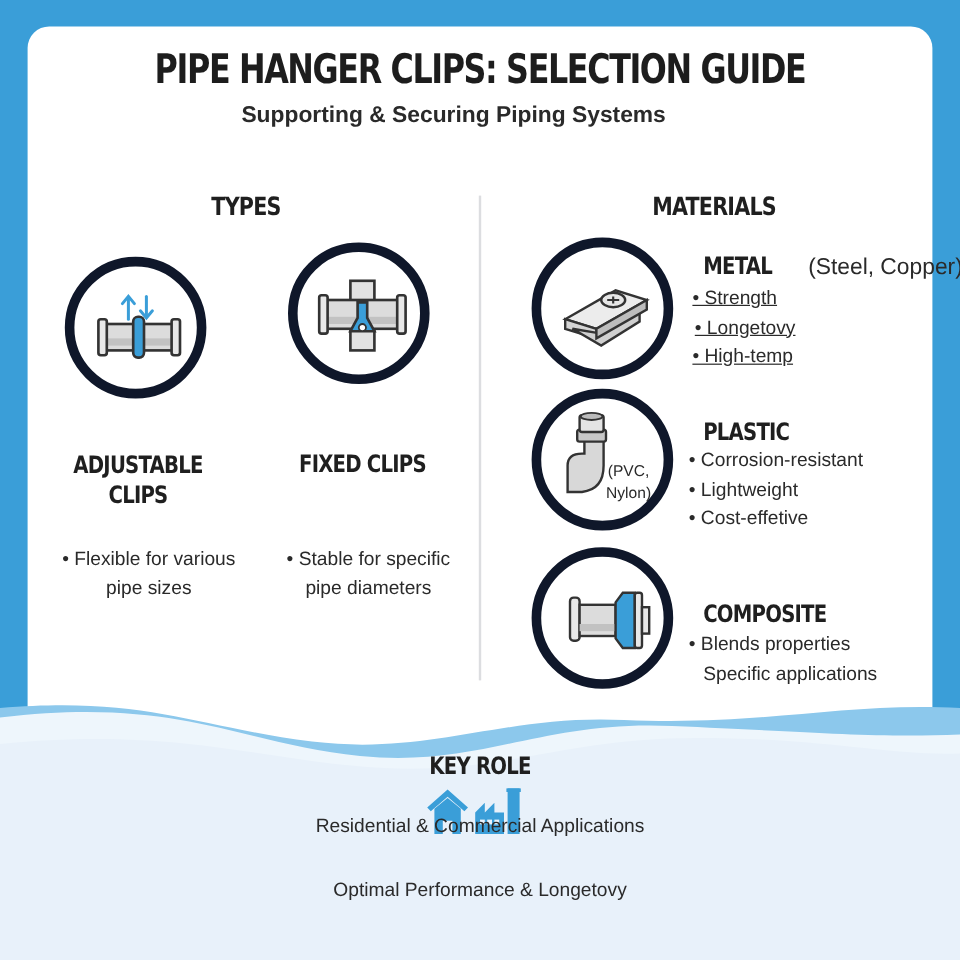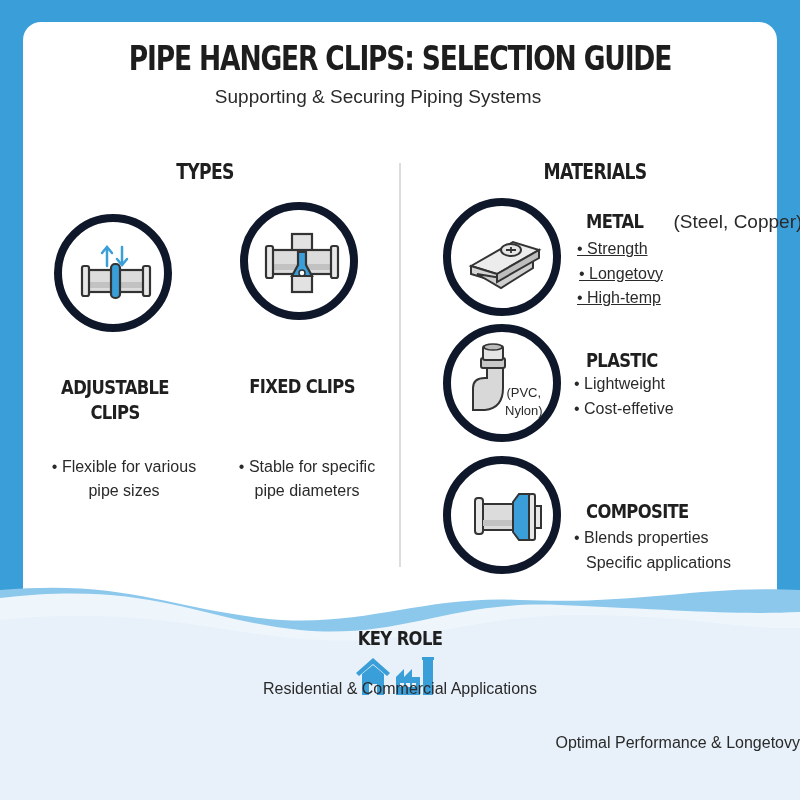--- a/index.html
+++ b/index.html
@@ -17,21 +17,21 @@
     position: absolute; left: 0; top: 560px; width: 800px; height: 240px;
   }
   .title {
     position: absolute; left: 0; width: 800px; top: 38px; text-align: center;
     font-family: "DejaVu Sans", sans-serif; font-weight: bold;
     font-size: 34px; letter-spacing: -1.5px; color: #1d1d1d;
     transform: scaleX(0.78); transform-origin: center;
   }
   .subtitle {
     position: absolute; left: 0; width: 756px; top: 86px; text-align: center;
-    font-size: 19px; color: #2a2a2a;
+    font-size: 19px; color: #2a2a2a; font-weight: bold;
   }
   .heading {
     position: absolute; text-align: center;
     font-family: "DejaVu Sans", sans-serif; font-weight: bold;
     font-size: 21px; color: #1f1f1f; letter-spacing: -0.8px;
     transform: scaleX(0.82);
   }
   .divider {
     position: absolute; left: 399px; top: 163px; width: 2px; height: 404px;
     background: #dcdde0;
@@ -170,20 +170,21 @@
   </svg>
   <div class="pvc-label" style="left:54px; top:52px;">
     <div>(PVC,</div>
     <div>Nylon)</div>
   </div>
 </div>
 <div class="mat-title" style="left:586px; top:348px;">
   <span class="name">PLASTIC</span>
 </div>
 <div class="mat-list" style="left:574px; top:372px;">
+  <div>• Corrosion-resistant</div>
   <div>• Lightweight</div>
   <div>• Cost-effetive</div>
 </div>
 
 <div class="circle" style="left:443px; top:456px;">
   <svg viewBox="0 0 106 106">
     <rect x="24" y="34" width="8" height="36" rx="3" fill="#e8e8e8" stroke="#333" stroke-width="2"></rect>
     <rect x="32" y="40" width="30" height="26" fill="#dcdcdc" stroke="#333" stroke-width="2"></rect>
     <rect x="32" y="56" width="30" height="6" fill="#c2c2c2"></rect>
     <path d="M62,38 L68,30 L78,30 L78,76 L68,76 L62,68 Z" fill="#3a9ed8" stroke="#333" stroke-width="2"></path>
@@ -206,13 +207,13 @@
   <path d="M8,19 L19,10 L30,19 L30,40 L23,40 L23,29 L15,29 L15,40 L8,40 Z" fill="#3a9ed8"></path>
 
   <path d="M42,40 L42,22 L50,14 L50,22 L58,14 L58,22 L66,22 L66,40 Z" fill="#3a9ed8"></path>
   <rect x="46" y="28" width="4" height="4" fill="#eaf3fb"></rect>
   <rect x="52" y="28" width="4" height="4" fill="#eaf3fb"></rect>
   <rect x="58" y="28" width="4" height="4" fill="#eaf3fb"></rect>
   <rect x="69" y="2" width="10" height="38" fill="#3a9ed8"></rect>
   <rect x="68" y="2" width="12" height="3" fill="#3a9ed8"></rect>
 </svg>
 <div class="key-line" style="top:680px;">Residential &amp; Commercial Applications</div>
-<div class="key-line" style="top:734px;text-align:right;">Optimal Performance &amp; Longetovy</div>
+<div class="key-line" style="top:734px;">Optimal Performance &amp; Longetovy</div>
 
 </body></html>

